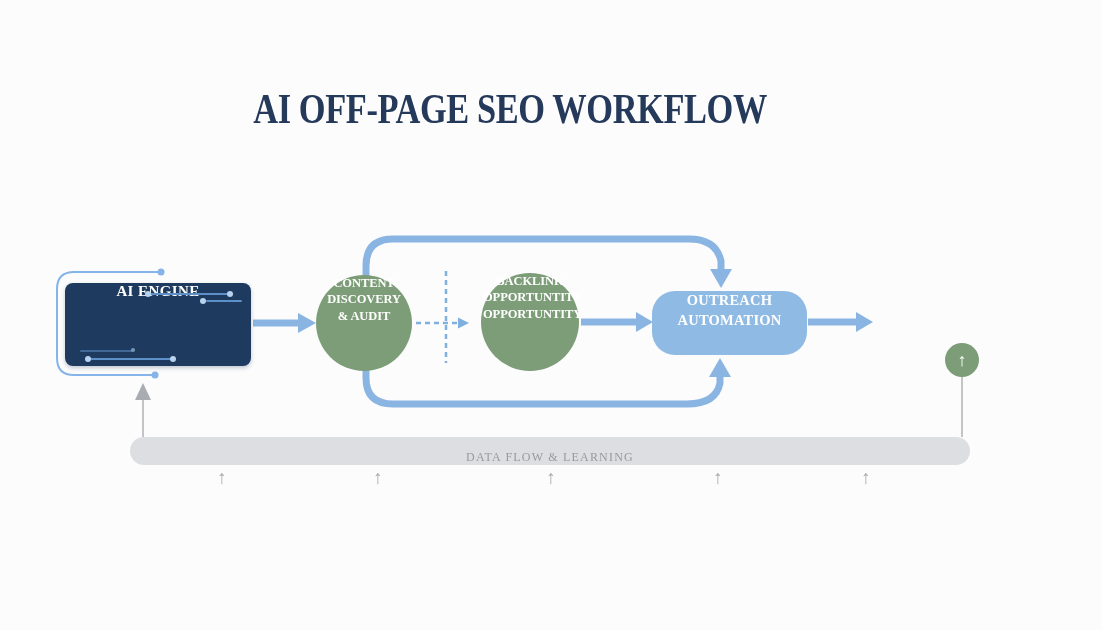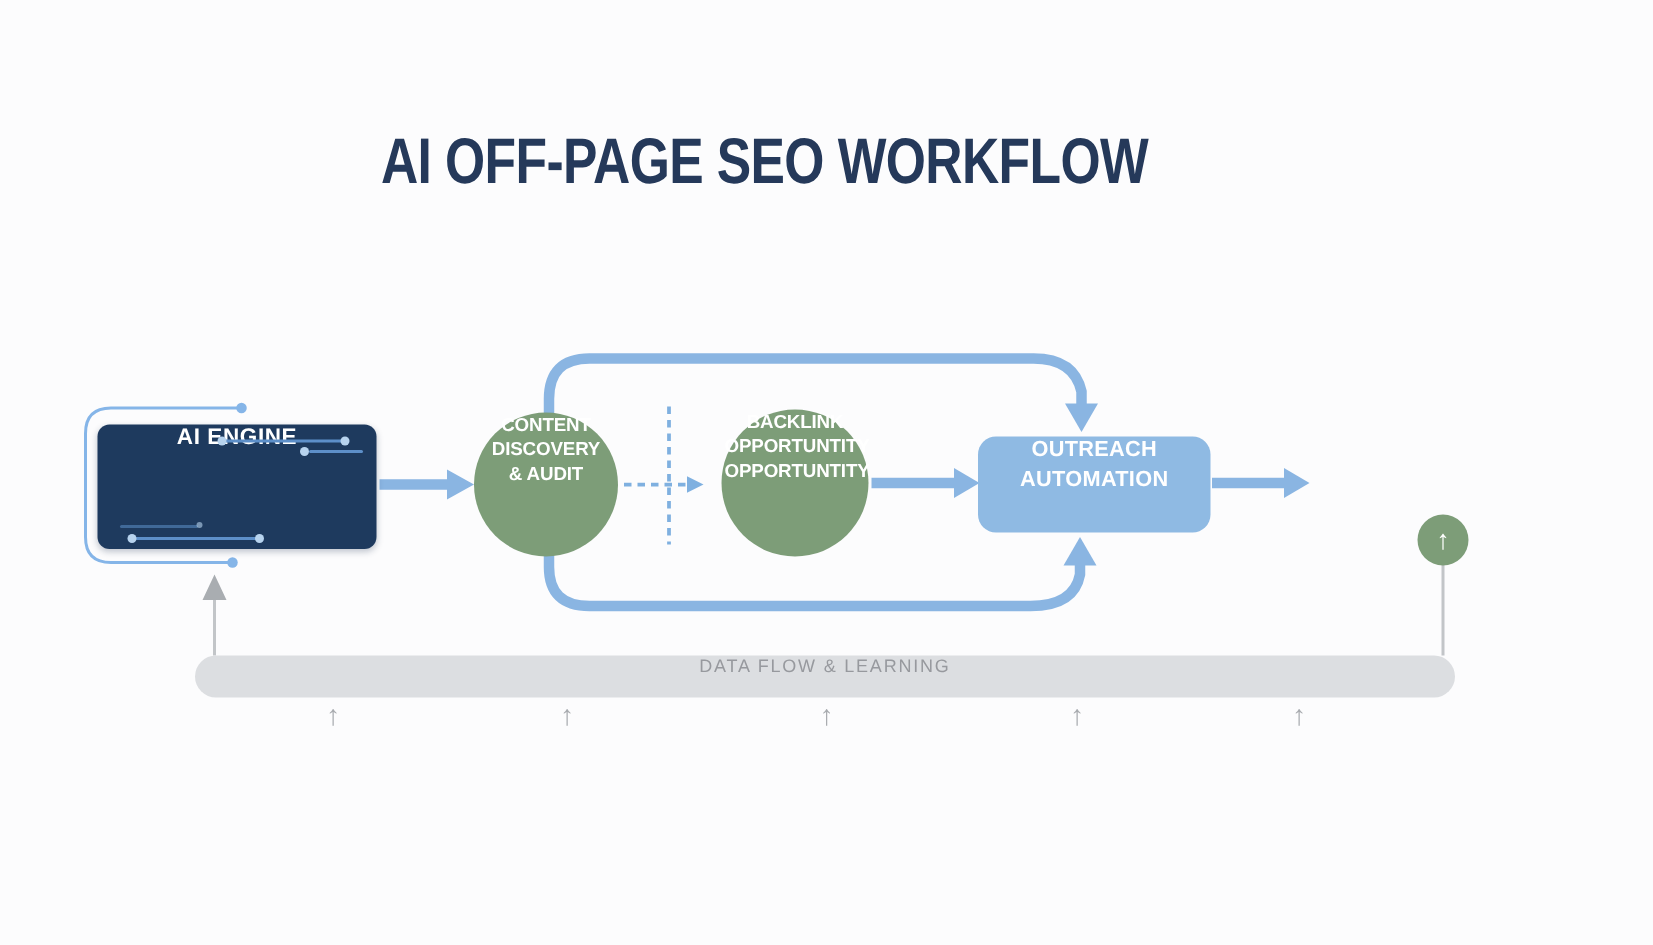--- a/index.html
+++ b/index.html
@@ -1,19 +1,19 @@
 <!DOCTYPE html>
 <html><head>
 <meta charset="utf-8">
 <style>
   html,body{margin:0;padding:0;background:#ffffff;}
   .canvas{
     position:relative;width:1102px;height:630px;overflow:hidden;
     background:#fcfcfd;
-    font-family:Liberation Sans, sans-serif;
+    font-family:Liberation Serif, serif;
   }
   
   .title-wrap{position:absolute;left:0;top:84px;width:1020px;text-align:center;}
   .title{
     display:inline-block;transform:scaleX(0.8);transform-origin:center;
     font-size:43px;font-weight:700;letter-spacing:-0.5px;color:#25395a;
     white-space:nowrap;
   }
   
   svg.connectors{position:absolute;left:0;top:0;z-index:1;}
@@ -35,38 +35,38 @@
   }
   .circuit{position:absolute;background:#5d8fc9;height:2px;border-radius:1px;}
   .cdot{position:absolute;width:6px;height:6px;border-radius:50%;background:#b7d3ee;}
   .circle-node{
     border-radius:50%;background:#7d9d78;font-size:12.5px;line-height:1.3;
     letter-spacing:-0.1px;
   }
   .content-circle{left:316px;top:275px;width:96px;height:96px;}
   .backlink-circle{left:481px;top:273px;width:98px;height:98px;}
   .outreach-box{
-    left:652px;top:291px;width:155px;height:64px;border-radius:12px;
+    left:652px;top:291px;width:155px;height:64px;border-radius:23px;
     background:#8fbae3;font-size:14.5px;line-height:1.35;letter-spacing:0.2px;
   }
   .outreach-box .lbl{width:120px;}
   .monitoring-box{
     left:876px;top:284px;width:176px;height:74px;border-radius:10px;
     background:#7d9d78;font-size:14.5px;line-height:1.35;letter-spacing:0.2px;
   }
   .monitoring-box .lbl{width:140px;}
   .monitor-circle{
     position:absolute;left:945px;top:343px;width:34px;height:34px;border-radius:50%;
     background:#7d9d78;z-index:3;display:flex;align-items:center;justify-content:center;
     color:#ffffff;font-size:18px;font-weight:400;
   }
   
   .flow-bar{
     position:absolute;left:130px;top:437px;width:840px;height:28px;border-radius:14px;
-    background:#dcdee1;z-index:2;display:flex;align-items:flex-start;justify-content:center;
+    background:#dcdee1;z-index:2;display:flex;align-items:flex-end;justify-content:center;
   }
   .flow-bar .bar-label{
     font-size:12px;font-weight:500;color:#97999e;letter-spacing:1.2px;
   }
   .up-glyph{
     position:absolute;top:467px;transform:translateX(-50%);z-index:2;
     font-size:19px;color:#a8abaf;font-weight:400;
   }
 </style>
 </head>

